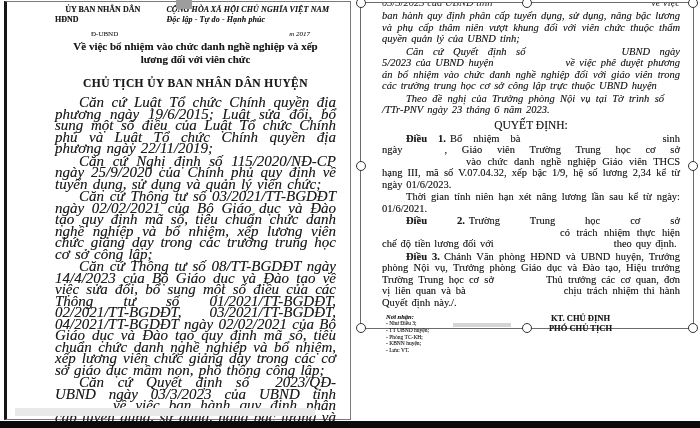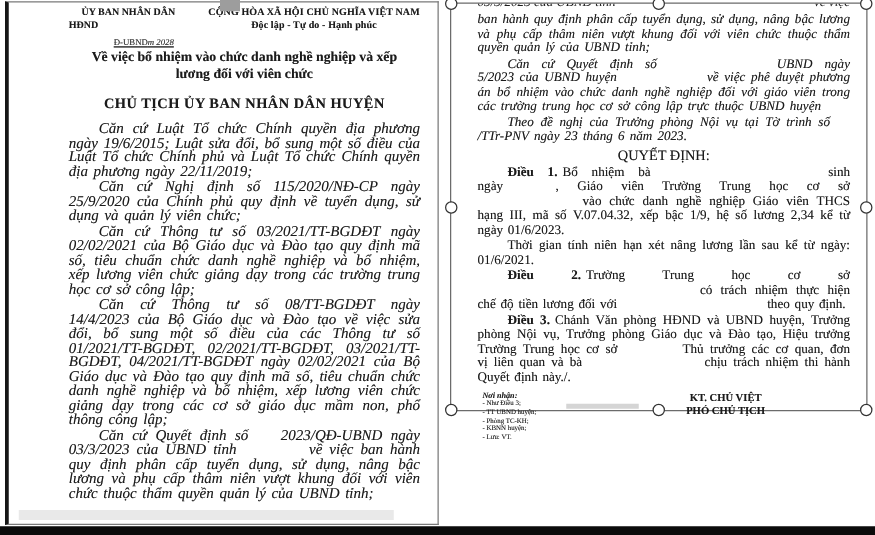--- a/index.html
+++ b/index.html
@@ -4,29 +4,29 @@
 <style>
   html,body{margin:0;padding:0;background:#fff;}
   .stage{position:relative;width:700px;height:428px;background:#ffffff;overflow:hidden;
          font-family:"Liberation Serif","DejaVu Serif",serif;color:#1b1b1b;}
   
   .page1{position:absolute;left:4px;top:1px;width:347px;height:419px;background:#fff;
          border:1px solid #7a7a7a;border-left:3px solid #161616;box-sizing:border-box;}
   .p1-inner{padding:3px 14px 0 48px;text-shadow:0 0 .5px rgba(40,40,40,.5);}
   .hdr{display:flex;gap:16px;}
   .hdr-left{width:36%;text-align:center;font-weight:bold;font-size:8px;line-height:10px;}
-  .hdr-right{width:64%;text-align:center;font-weight:bold;font-size:8px;line-height:10px;letter-spacing:.1px;}
-  .numrow{display:flex;font-size:7px;margin:5px 0 2px 0;
-          padding:0 26px 0 36px;color:#333;text-decoration:underline;}
+  .hdr-right{width:64%;text-align:left;font-weight:bold;font-size:8px;line-height:10px;letter-spacing:.1px;font-style:italic;}
+  .numrow{display:flex;justify-content:space-between;font-size:7px;margin:5px 0 2px 0;
+          padding:0 26px 0 36px;color:#333;}
   .numrow .date{font-style:italic;}
   .title1{margin-top:7px;text-align:center;font-weight:bold;font-size:12.5px;line-height:13px;}
   .title2{margin:1px auto 0 auto;width:96%;text-align:center;font-weight:bold;font-size:11px;line-height:12.5px;}
   .title3{margin-top:12px;text-align:center;font-weight:bold;font-size:11.5px;letter-spacing:.4px;}
   .cites{margin-top:8px;}
-  p.cite{margin:1px 0;font-style:italic;font-size:12px;line-height:11.5px;
+  p.cite{margin:1px 0;font-style:italic;font-size:15px;line-height:11.5px;
          text-align:justify;text-indent:24px;word-spacing:1.5px;}
   .gap{display:inline-block;height:1px;}
   .p1-shade{position:absolute;left:8px;bottom:3px;width:300px;height:8px;background:#e9e9e9;}
   .scan-bottom{position:absolute;left:0;bottom:0;width:700px;height:7px;background:#0b0b0b;}
   .artifact-top{position:absolute;left:176px;top:0;width:16px;height:9px;background:#9d9d9d;}
   
   .frame{position:absolute;left:360px;top:2px;width:334px;height:327px;background:#fff;
          border:1px solid #6b6b6b;box-sizing:border-box;}
   .p2-inner{padding:0 13px 0 21px;text-shadow:0 0 .5px rgba(40,40,40,.5);}
   .cutwrap{height:6px;overflow:hidden;position:relative;}
@@ -63,21 +63,21 @@
           <div>ỦY BAN NHÂN DÂN</div>
           <div style="text-align:left;">HĐND</div>
         </div>
         <div class="hdr-right">
           <div>CỘNG HÒA XÃ HỘI CHỦ NGHĨA VIỆT NAM</div>
           <div>Độc lập - Tự do - Hạnh phúc</div>
         </div>
       </div>
       <div class="numrow">
         <span>Đ-UBND</span>
-        <span class="date">m 2028</span>
+        <span class="date">m 2017</span>
       </div>
       <div class="title2">Về việc bổ nhiệm vào chức danh nghề nghiệp và xếp lương đối với viên chức</div>
       <div class="title3">CHỦ TỊCH ỦY BAN NHÂN DÂN HUYỆN</div>
       <div class="cites">
         <p class="cite">Căn cứ Luật Tổ chức Chính quyền địa phương ngày 19/6/2015; Luật sửa đổi, bổ sung một số điều của Luật Tổ chức Chính phủ và Luật Tổ chức Chính quyền địa phương ngày 22/11/2019;</p>
         <p class="cite">Căn cứ Nghị định số 115/2020/NĐ-CP ngày 25/9/2020 của Chính phủ quy định về tuyển dụng, sử dụng và quản lý viên chức;</p>
         <p class="cite">Căn cứ Thông tư số 03/2021/TT-BGDĐT ngày 02/02/2021 của Bộ Giáo dục và Đào tạo quy định mã số, tiêu chuẩn chức danh nghề nghiệp và bổ nhiệm, xếp lương viên chức giảng dạy trong các trường trung học cơ sở công lập;</p>
         <p class="cite">Căn cứ Thông tư số 08/TT-BGDĐT ngày 14/4/2023 của Bộ Giáo dục và Đào tạo về việc sửa đổi, bổ sung một số điều của các Thông tư số 01/2021/TT-BGDĐT, 02/2021/TT-BGDĐT, 03/2021/TT-BGDĐT, 04/2021/TT-BGDĐT ngày 02/02/2021 của Bộ Giáo dục và Đào tạo quy định mã số, tiêu chuẩn chức danh nghề nghiệp và bổ nhiệm, xếp lương viên chức giảng dạy trong các cơ sở giáo dục mầm non, phổ thông công lập;</p>
         <p class="cite"><span>Căn cứ Quyết định số</span><span class="gap" style="width:26px"></span><span>2023/QĐ-UBND ngày 03/3/2023 của UBND tỉnh</span><span class="gap" style="width:58px"></span><span>về việc ban hành quy định phân cấp tuyển dụng, sử dụng, nâng bậc lương và phụ cấp thâm niên vượt khung đối với viên chức thuộc thẩm quyền quản lý của UBND tỉnh;</span></p>
       </div>
@@ -117,21 +117,21 @@
       <div class="sigrow">
         <div class="recips">
           <div class="rlabel">Nơi nhận:</div>
           <div class="ritem">- Như Điều 3;</div>
           <div class="ritem">- TT UBND huyện;</div>
           <div class="ritem">- Phòng TC-KH;</div>
           <div class="ritem">- KBNN huyện;</div>
           <div class="ritem">- Lưu: VT.</div>
         </div>
         <div class="sigblk">
-          <div>KT. CHỦ VIỆT</div>
+          <div>KT. CHỦ ĐỊNH</div>
           <div>PHÓ CHỦ TỊCH</div>
         </div>
       </div>
     </div>
     <div class="p2-bottom-smudge"></div>
   </div>
 
   <div class="scan-bottom"></div>
 </div>
 

